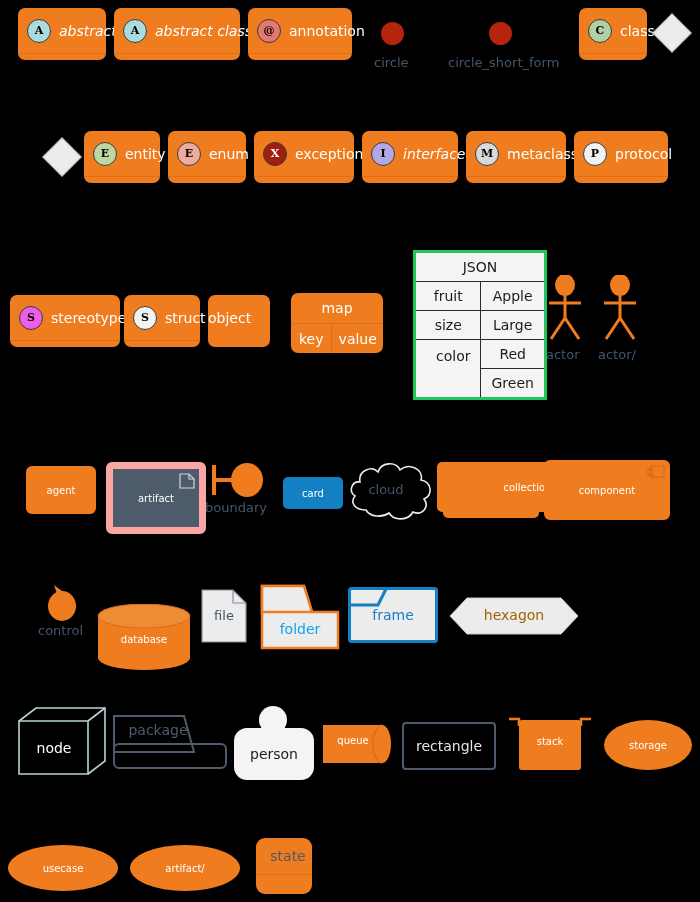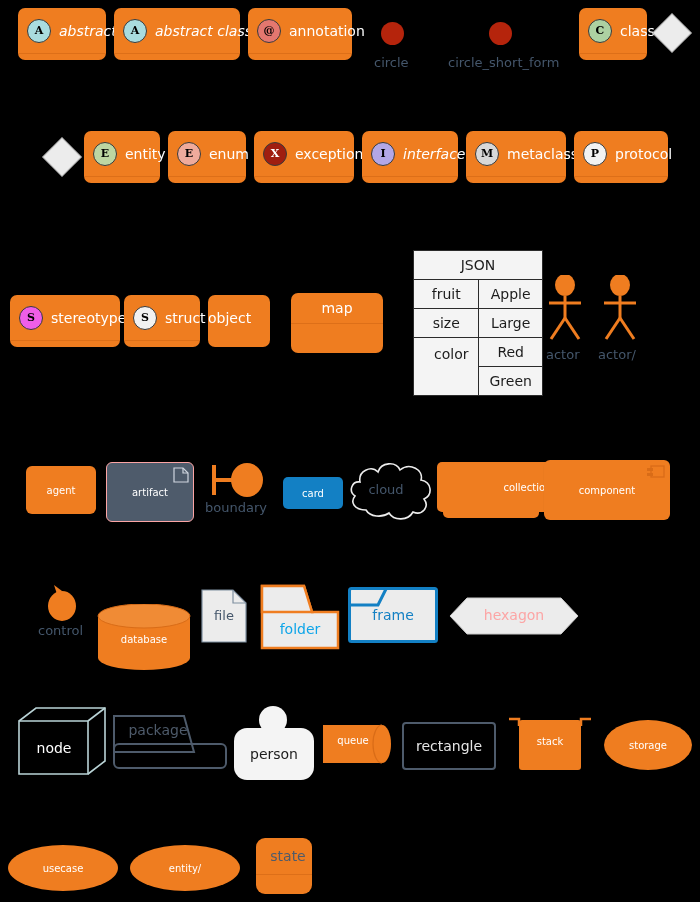--- a/index.html
+++ b/index.html
@@ -34,32 +34,32 @@
   .wlbl{color:#fff;font-size:10px;}
 
   .circ{border-radius:50%;box-shadow:2px 2px 2px rgba(0,0,0,.4);}
 
   .diamond{
     width:26px;height:26px;background:#ececec;border:1px solid #b9b9b9;
     transform:rotate(45deg);box-shadow:2px 2px 2px rgba(0,0,0,.35);
   }
 
   
-  .jtable{position:absolute;border:1px solid #22c55e;background:#f4f4f4;
+  .jtable{position:absolute;border:3px solid #22c55e;background:#f4f4f4;
           box-shadow:2px 3px 3px rgba(0,0,0,.45);border-radius:3px;
           border-collapse:collapse;}
   .jtable td{border:1px solid #2b2b2b;font-size:14px;color:#1c1c1c;
              padding:6px 10px;text-align:center;background:#f4f4f4;}
   .jtable td.hd{font-size:14px;}
 
   
   .actor svg{display:block;}
 
   
-  .grayboxed{background:#4e5b6b;border:1px solid #fca5a5;border-radius:6px;
+  .grayboxed{background:#4e5b6b;border:7px solid #fca5a5;border-radius:6px;
              box-shadow:2px 3px 3px rgba(0,0,0,.45);}
   .orangebox{background:#ef7d20;border-radius:6px;
              box-shadow:2px 3px 3px rgba(0,0,0,.45);}
   .bluebox{background:#1380c4;border-radius:5px;
            box-shadow:2px 3px 3px rgba(0,0,0,.45);}
   .center{display:flex;align-items:center;justify-content:center;}
   .ell{border-radius:50%;}
 </style>
 </head>
 <body>
@@ -192,20 +192,24 @@
   </div>
   <div class="sep"></div>
   <div class="body"></div>
 </div>
 
 <div class="classbox" style="left:291px;top:293px;width:92px;height:60px;display:flex;flex-direction:column;">
   <div class="hdr" style="height:30px;justify-content:center;padding-left:0;">
     <span>map</span>
   </div>
   <div class="sep"></div>
+  <div style="flex:1;display:flex;">
+    <div class="center" style="flex:1;color:#fff;font-size:14px;border-right:1px solid #d96c17;">key</div>
+    <div class="center" style="flex:1.25;color:#fff;font-size:14px;">value</div>
+  </div>
 </div>
 
 <table class="jtable" style="left:413px;top:250px;width:112px;">
   <tbody>
       <tr>
     <td class="hd" colspan="2">JSON</td>
   </tr>
   <tr>
     <td>fruit</td>
     <td>Apple</td>
@@ -334,21 +338,21 @@
     <rect x="1.5" y="1.5" width="87" height="53" fill="#ececec" stroke="#1380c4" stroke-width="3" rx="2"></rect>
     <path d="M1.5,18 L30,18 L38,2" fill="none" stroke="#1380c4" stroke-width="3"></path>
   </svg>
   <span style="position:absolute;left:0;top:20px;width:90px;text-align:center;color:#1380c4;font-size:14px;">frame</span>
 </div>
 
 <div class="abs" style="left:449px;top:597px;">
   <svg width="130" height="38">
     <polygon points="18,1 112,1 129,19 112,37 18,37 1,19" fill="#ececec" stroke="#c9c9c9" stroke-width="1"></polygon>
   </svg>
-  <span style="position:absolute;left:0;top:10px;width:130px;text-align:center;color:#fca5a5;font-size:14px;">hexagon</span>
+  <span style="position:absolute;left:0;top:10px;width:130px;text-align:center;color:#a16207;font-size:14px;">hexagon</span>
 </div>
 
 <div class="abs" style="left:18px;top:706px;">
   <svg width="88" height="70">
     <polygon points="1,15 70,15 70,68 1,68" fill="none" stroke="#b9d3d6" stroke-width="1.6"></polygon>
     <polyline points="1,15 18,2 87,2 87,55 70,68" fill="none" stroke="#b9d3d6" stroke-width="1.6"></polyline>
     <line x1="70" y1="15" x2="87" y2="2" stroke="#b9d3d6" stroke-width="1.6"></line>
   </svg>
   <span style="position:absolute;left:0;top:34px;width:72px;text-align:center;color:#fff;font-size:14px;">node</span>
 </div>
@@ -396,21 +400,21 @@
   <span class="wlbl">storage</span>
 </div>
 
 <div class="abs center ell" style="left:8px;top:845px;width:110px;height:46px;background:#ef7d20;
             box-shadow:2px 3px 3px rgba(0,0,0,.4);">
   <span class="wlbl">usecase</span>
 </div>
 
 <div class="abs center ell" style="left:130px;top:845px;width:110px;height:46px;background:#ef7d20;
             box-shadow:2px 3px 3px rgba(0,0,0,.4);">
-  <span class="wlbl">entity/</span>
+  <span class="wlbl">artifact/</span>
 </div>
 
 <div class="classbox" style="left:256px;top:838px;width:56px;height:56px;display:flex;flex-direction:column;border-radius:9px;">
   <div class="hdr" style="height:36px;justify-content:center;padding-left:8px;color:#4e5b6b;">
     <span>state</span>
   </div>
   <div class="sep"></div>
   <div class="body"></div>
 </div>
 

